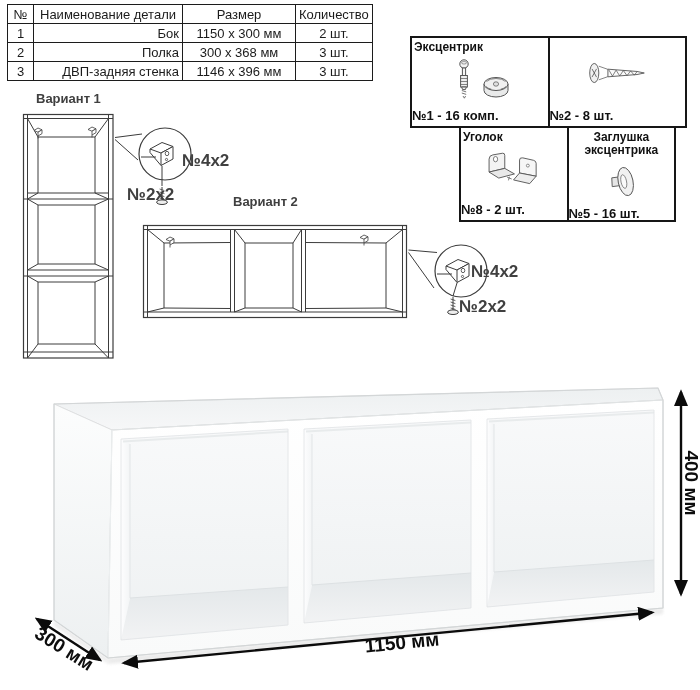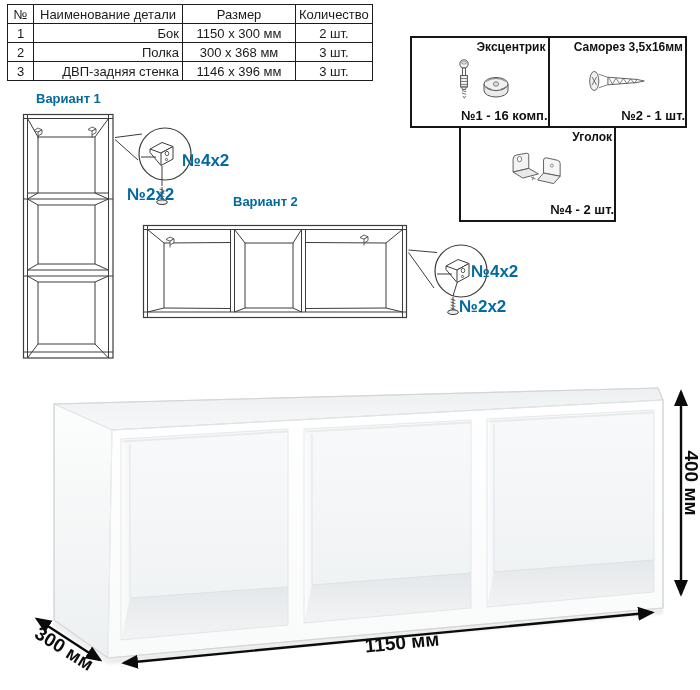--- a/index.html
+++ b/index.html
@@ -10,28 +10,28 @@
 
   
   table.parts{position:absolute;left:7px;top:4px;border-collapse:collapse;table-layout:fixed;}
   table.parts th,table.parts td{border:1.5px solid #1c1c1c;font-size:13px;font-weight:normal;
         height:18px;padding:0 3px;text-align:center;white-space:nowrap;color:#1b1b1b;}
   table.parts td.name{text-align:right;padding-left:6px;}
 
   
   .hw-row{position:absolute;display:flex;}
   .hw-cell{flex:1;border:2px solid #161616;margin-left:-2px;background:#fff;
-        display:flex;flex-direction:column;align-items:flex-end;box-sizing:border-box;}
+        display:flex;flex-direction:column;align-items:flex-start;box-sizing:border-box;}
   .hw-cell:first-child{margin-left:0;}
   .hw-title{font-weight:bold;font-size:12px;line-height:1.12;text-align:center;padding:3px 2px 0;}
   .hw-iconwrap{flex:1;display:flex;align-items:center;justify-content:center;width:100%;}
   .hw-count{font-weight:bold;font-size:13px;padding:0 0 3px;white-space:nowrap;}
 
   
-  .lbl{position:absolute;font-weight:bold;color:#0369a1;white-space:nowrap;}
+  .lbl{position:absolute;font-weight:bold;color:#404040;white-space:nowrap;}
   .v-title{font-size:13px;}
   .c-label{font-size:17px;}
   .dim{font-size:19px;color:#0d0d0d;}
 </style>
 </head>
 <body>
 
 <div class="page">
 
   <svg class="abs" style="left:0;top:0;" width="700" height="690" viewBox="0 0 700 690">
@@ -270,53 +270,65 @@
             <ellipse cx="56" cy="26" rx="12" ry="6.5" fill="#f1f1f1"></ellipse>
             <ellipse cx="56" cy="26" rx="2.6" ry="2.2" fill="#e0e0e0" stroke-width=".7"></ellipse>
             <path d="M46.5,23.5 a10.5,5.2 0 0 1 19,0" fill="none" stroke-width=".7"></path>
             <path d="M46,28.5 a11,5.6 0 0 0 5.5,2.8 M66,28.5 a11,5.6 0 0 1 -5.5,2.8" fill="none" stroke-width=".7"></path>
           </g>
         </svg>
       </div>
       <div class="hw-count">№1 - 16 комп.</div>
     </div>
     <div class="hw-cell">
-      <div class="hw-title">Саморез 3,5х16мм</div>
       <div class="hw-iconwrap">
         <svg width="80" height="40" viewBox="0 0 80 44">
           <g stroke="#555" fill="#f1f1f1" stroke-width="1">
             <ellipse cx="15" cy="22" rx="5" ry="10.5"></ellipse>
             <path d="M12.5,17.5 L17.5,26.5 M17.5,17.5 L12.5,26.5" fill="none" stroke-width=".9"></path>
             <path d="M20,14.5 L30,18 M20,29.5 L30,26" fill="none" stroke-width=".8"></path>
             <path d="M30,17.8 L62,20.3 L70,22 L62,23.7 L30,26.2 Z" fill="#fafafa"></path>
             <path d="M31,18.6 L35,25.4 L39,18.9 L43,25.2 L47,19.3 L51,24.9 L55,19.7 L59,24.4 L62,20.6" fill="none" stroke-width=".8"></path>
           </g>
         </svg>
       </div>
-      <div class="hw-count">№2 - 1 шт.</div>
+      <div class="hw-count">№2 - 8 шт.</div>
     </div>
   </div>
 
-  <div class="hw-row" style="left:459px;top:126px;width:157px;height:96px;">
+  <div class="hw-row" style="left:459px;top:126px;width:217px;height:96px;">
     <div class="hw-cell">
       <div class="hw-title">Уголок</div>
       <div class="hw-iconwrap">
         <svg width="80" height="48" viewBox="0 0 80 52">
           <g stroke="#555" stroke-width="1">
             <path d="M13,11 Q13,7 17,6.4 L27.5,4.6 Q30,4.2 30,7 L30,21 L13,25 Z" fill="#f3f3f3"></path>
             <ellipse cx="20" cy="11" rx="2.3" ry="2.9" fill="#fff" stroke-width=".8"></ellipse>
             <path d="M13,25 L30,21 L40.5,27 L23.5,31.5 Z" fill="#e9e9e9"></path>
             <path d="M32.5,30.5 l5,2 M35,30 l-1,4" fill="none" stroke-width=".8"></path>
             <path d="M46,12 Q46,9 49.5,9.6 L61,12.2 Q64,12.9 64,15.5 L64,29.5 L46,26 Z" fill="#f6f6f6"></path>
             <path d="M46,26 L64,29.5 L57,37.5 L39.5,33.5 Z" fill="#ededed"></path>
             <circle cx="55" cy="18" r="1.6" fill="#fff" stroke-width=".7"></circle>
           </g>
         </svg>
       </div>
-      <div class="hw-count">№4 - 2 шт.</div>
+      <div class="hw-count">№8 - 2 шт.</div>
+    </div>
+    <div class="hw-cell">
+      <div class="hw-title">Заглушка эксцентрика</div>
+      <div class="hw-iconwrap">
+        <svg width="80" height="48" viewBox="0 0 80 52">
+          <g stroke="#555" stroke-width="1">
+            <path d="M30,21.5 L38,20.5 L38.5,30 L30.5,31 Z" fill="#e6e6e6"></path>
+            <ellipse cx="45" cy="25.5" rx="8" ry="15.5" fill="#f1f1f1" transform="rotate(-12 45 25.5)"></ellipse>
+            <ellipse cx="43" cy="25.5" rx="3" ry="7.5" fill="#fafafa" stroke-width=".7" transform="rotate(-12 43 25.5)"></ellipse>
+          </g>
+        </svg>
+      </div>
+      <div class="hw-count">№5 - 16 шт.</div>
     </div>
   </div>
 
   <div class="lbl v-title" style="left:36px;top:91px;">Вариант 1</div>
   <div class="lbl v-title" style="left:233px;top:194px;">Вариант 2</div>
 
   <div class="lbl c-label" style="left:182px;top:151px;">№4х2</div>
   <div class="lbl c-label" style="left:127px;top:185px;">№2х2</div>
   <div class="lbl c-label" style="left:471px;top:262px;">№4х2</div>
   <div class="lbl c-label" style="left:459px;top:297px;">№2х2</div>

